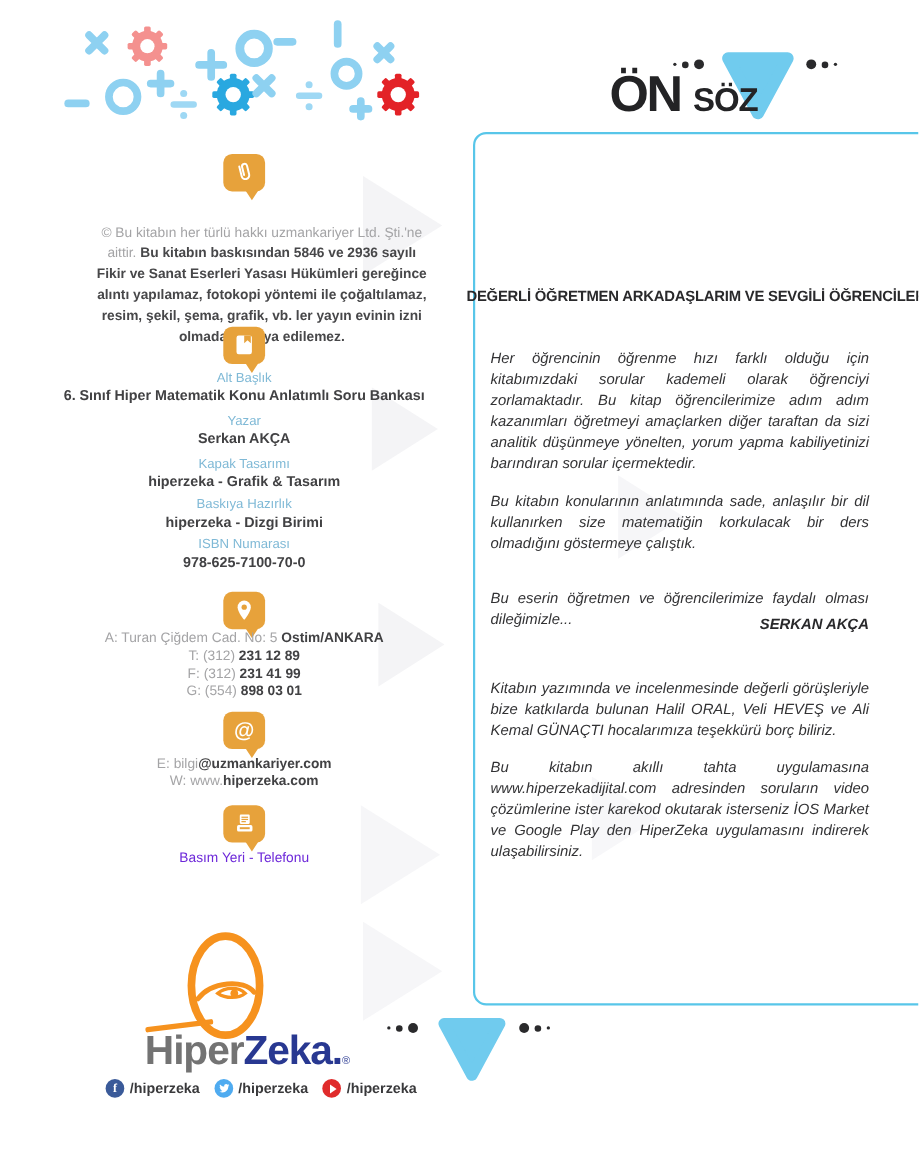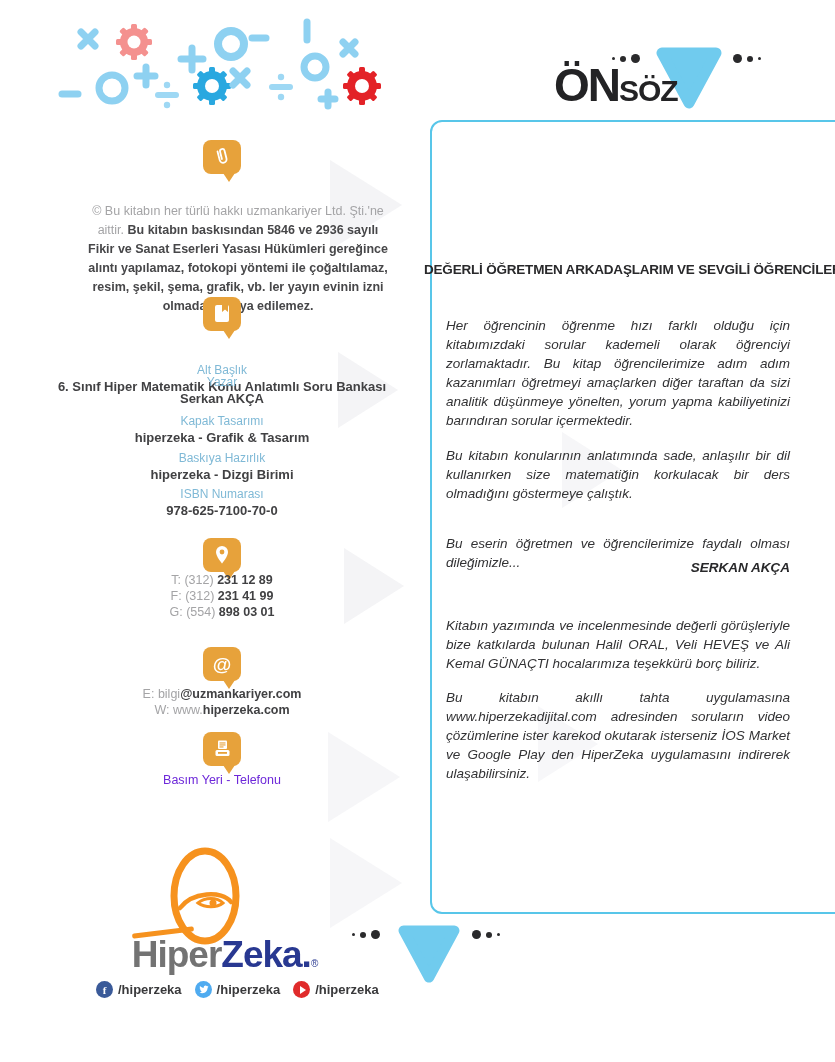--- a/index.html
+++ b/index.html
@@ -50,21 +50,21 @@
   .social-item{display:flex;align-items:center;gap:5px;font-size:13px;font-weight:bold;color:#39393B;cursor:pointer;}
   .sc{width:17px;height:17px;border-radius:50%;display:flex;align-items:center;justify-content:center;flex:0 0 auto;}
   .sc.fb{background:#3A5A99;color:#fff;font-size:11px;font-weight:bold;font-family:"Liberation Serif",serif;}
   .sc.tw{background:#4FABF0;}
   .sc.yt{background:#E02B2B;}
   .yt-play{width:0;height:0;border-left:6px solid #fff;border-top:4px solid transparent;border-bottom:4px solid transparent;margin-left:2px;}
 
   
   .onsoz{position:absolute;left:554px;top:58px;display:flex;align-items:baseline;color:#232325;}
   .onsoz .big{font-size:46px;font-weight:bold;letter-spacing:-2px;}
-  .onsoz .small{font-size:30px;font-weight:bold;letter-spacing:-1px;margin-left:0;}
+  .onsoz .small{font-size:30px;font-weight:bold;letter-spacing:-1px;margin-left:11px;}
   .dots{position:absolute;display:flex;align-items:center;gap:5px;}
   .dots i{display:block;border-radius:50%;background:#2A2A2C;}
   .dots .d1{width:3px;height:3px;}
   .dots .d2{width:6px;height:6px;}
   .dots .d3{width:9px;height:9px;}
 
   
   .pre-box{position:absolute;left:430px;top:120px;width:432px;height:790px;
            border:2px solid #58C6E9;border-radius:12px;background:transparent;}
   .pre-heading{position:absolute;left:424px;top:262px;width:396px;text-align:center;
@@ -166,21 +166,21 @@
     <span class="lt">© Bu kitabın her türlü hakkı uzmankariyer Ltd. Şti.'ne aittir. </span><span class="bd">Bu kitabın baskısından 5846 ve 2936 sayılı Fikir ve Sanat Eserleri  Yasası Hükümleri gereğince alıntı yapılamaz, fotokopi  yöntemi ile çoğaltılamaz, resim, şekil, şema, grafik, vb. ler yayın evinin izni olmadan kopya edilemez.</span>
   </p>
 
   <div class="badge" style="top:297px;">
     <svg width="20" height="22" viewBox="0 0 20 22">
       <rect x="3" y="2" width="14" height="17" rx="2" fill="#fff"></rect>
       <path d="M10 2 v7 l3 -2.6 3 2.6 V2 Z" fill="#E7A23B"></path>
     </svg>
   </div>
 
-  <div class="field" style="top:336px;margin-top:27px;">
+  <div class="field" style="top:336px;">
     <span class="flabel">Alt Başlık</span>
     <span class="fvalue">6. Sınıf Hiper Matematik Konu Anlatımlı Soru Bankası</span>
   </div>
   <div class="field" style="top:375px;">
     <span class="flabel">Yazar</span>
     <span class="fvalue">Serkan AKÇA</span>
   </div>
   <div class="field" style="top:414px;">
     <span class="flabel">Kapak Tasarımı</span>
     <span class="fvalue">hiperzeka - Grafik &amp; Tasarım</span>
@@ -194,20 +194,21 @@
     <span class="fvalue">978-625-7100-70-0</span>
   </div>
 
   <div class="badge" style="top:538px;">
     <svg width="20" height="22" viewBox="0 0 20 22">
       <path d="M10 2a6 6 0 0 0-6 6c0 4.6 6 11.5 6 11.5S16 12.6 16 8a6 6 0 0 0-6-6z" fill="#fff"></path>
       <circle cx="10" cy="8" r="2.4" fill="#E7A23B"></circle>
     </svg>
   </div>
   <div class="addr">
+    <div><span class="lt">A: Turan Çiğdem Cad. No: 5 </span><span class="bd">Ostim/ANKARA</span></div>
     <div><span class="lt">T: (312) </span><span class="bd">231 12 89</span></div>
     <div><span class="lt">F: (312) </span><span class="bd">231 41 99</span></div>
     <div><span class="lt">G: (554) </span><span class="bd">898 03 01</span></div>
   </div>
 
   <div class="badge" style="top:647px;">
     <div class="at-glyph">@</div>
   </div>
   <div class="contact">
     <div><span class="lt">E: bilgi</span><span class="bd">@uzmankariyer.com</span></div>

